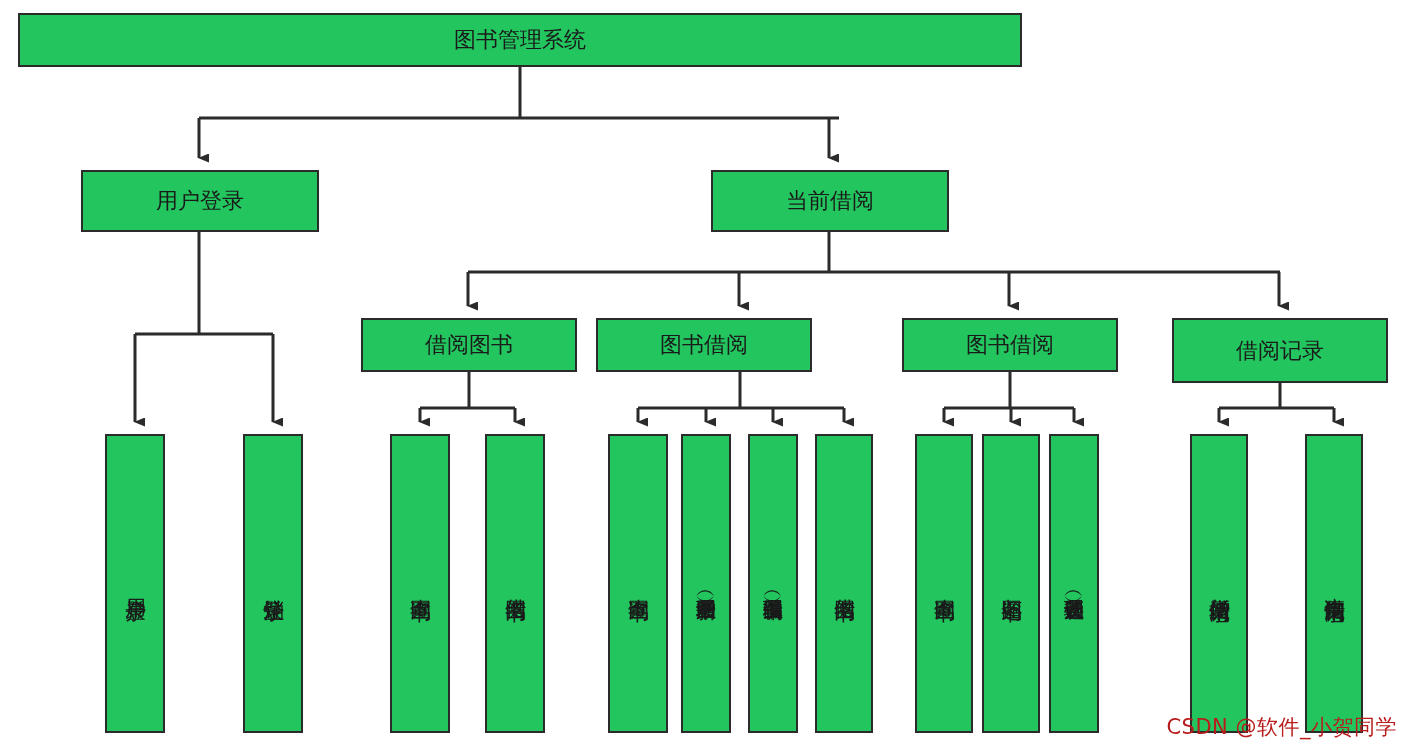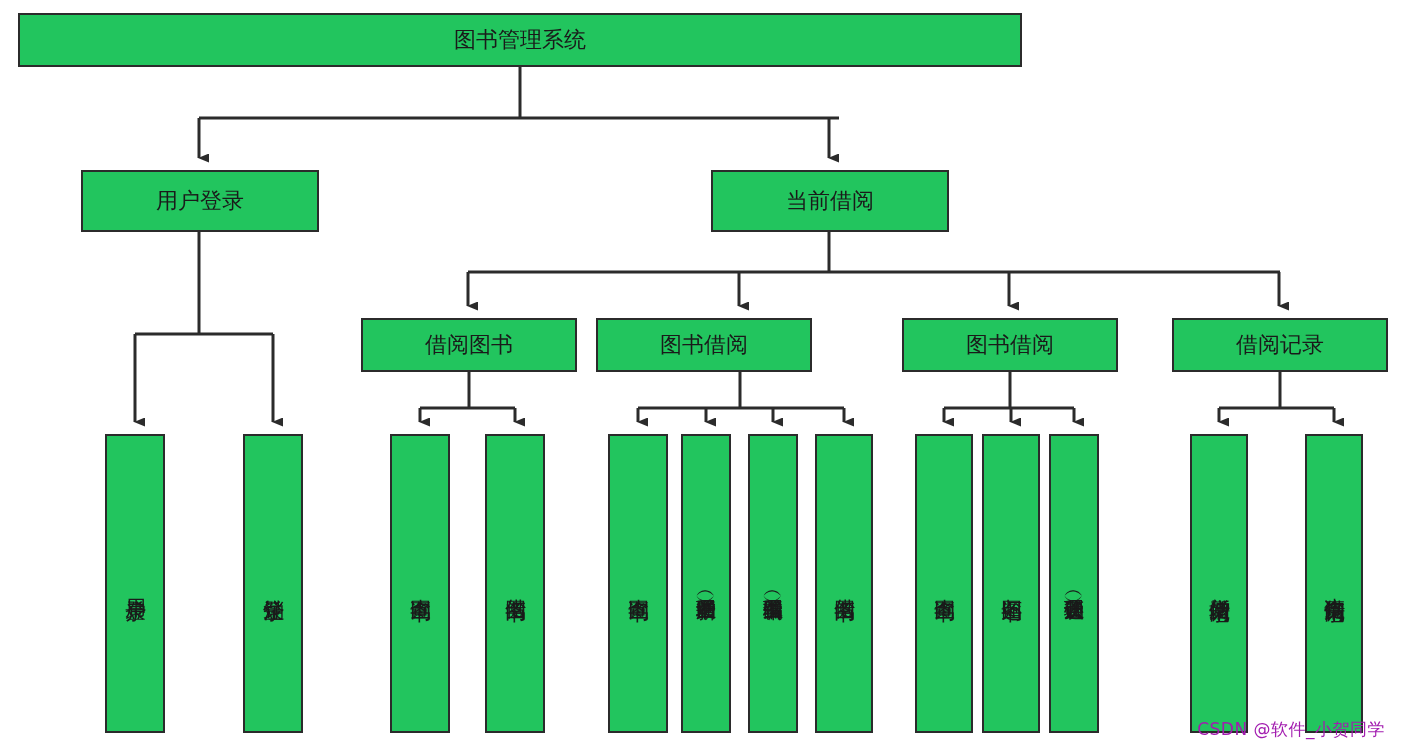--- a/index.html
+++ b/index.html
@@ -56,24 +56,24 @@
     letter-spacing: 1px;
     white-space: nowrap;
   }
   .node.vert.tight .label {
     font-size: 20px;
     letter-spacing: 0px;
     line-height: 1.05;
   }
   #watermark {
     position: absolute;
-    right: 20px;
+    right: 8px;
     bottom: 6px;
-    font-size: 17px;
-    color: #a21caf;
+    font-size: 21px;
+    color: #b91c1c;
     letter-spacing: 0.5px;
     white-space: nowrap;
   }
 </style>
 </head>
 <body>
 
 <div id="canvas">
 
   <svg id="wires" viewBox="0 0 1405 747" width="1405" height="747" xmlns="http://www.w3.org/2000/svg">
@@ -143,21 +143,21 @@
 
   <div class="node horiz" style="left:361px; top:318px; width:216px; height:54px;">
     <span class="label">借阅图书</span>
   </div>
   <div class="node horiz" style="left:596px; top:318px; width:216px; height:54px;">
     <span class="label">图书借阅</span>
   </div>
   <div class="node horiz" style="left:902px; top:318px; width:216px; height:54px;">
     <span class="label">图书借阅</span>
   </div>
-  <div class="node horiz" style="left:1172px; top:318px; width:216px; height:54px;">
+  <div class="node horiz" style="left:1172px; top:318px; width:216px; height:65px;">
     <span class="label">借阅记录</span>
   </div>
 
   <div class="node vert" style="left:105px; top:434px; width:60px; height:299px;">
     <span class="label">用户登录</span>
   </div>
   <div class="node vert" style="left:243px; top:434px; width:60px; height:299px;">
     <span class="label">注销登录</span>
   </div>
   <div class="node vert" style="left:390px; top:434px; width:60px; height:299px;">

